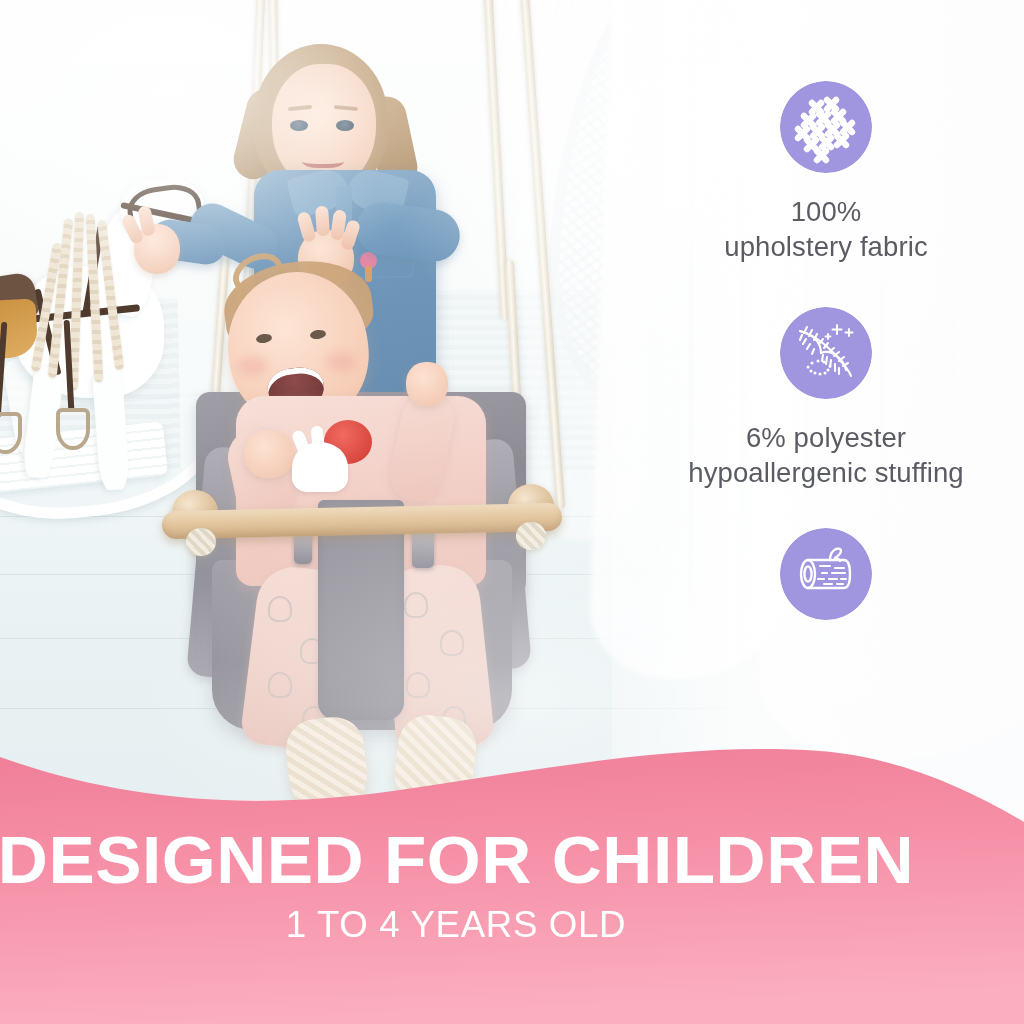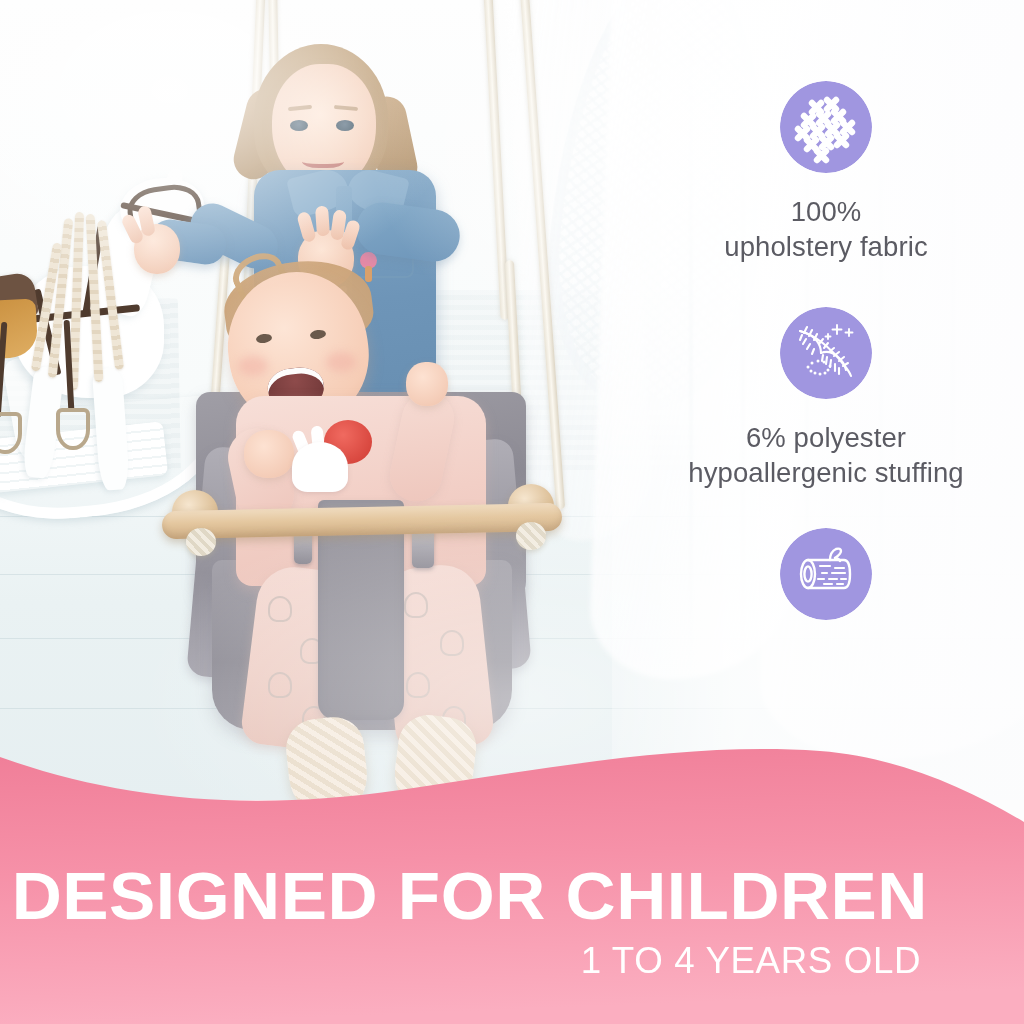--- a/index.html
+++ b/index.html
@@ -196,21 +196,21 @@
 
   
   .features{position:absolute;left:620px;top:0;width:412px;height:740px;}
   .feature{position:absolute;left:0;width:412px;text-align:center;}
   .fcircle{width:92px;height:92px;border-radius:50%;margin:0 auto;display:block;}
   .fcaption{margin-top:22px;font-size:27.5px;line-height:1.26;color:#5b5b63;
       letter-spacing:.1px;font-weight:400;white-space:pre-line;}
 
   
   .banner{position:absolute;left:0;top:0;width:1024px;height:1024px;pointer-events:none;}
-  .btext{position:absolute;left:0;top:862px;width:912px;text-align:right;}
+  .btext{position:absolute;left:0;top:826px;width:912px;text-align:center;}
   .bhead{font-size:67px;line-height:1;font-weight:bold;color:#ffffff;letter-spacing:.5px;
       transform:scaleX(1.035);transform-origin:center;}
   .bsub{margin-top:14px;font-size:36px;line-height:1;color:#ffffff;letter-spacing:.6px;
       transform:scaleX(1.02);transform-origin:center;}
 </style>
 </head>
 <body>
 
 <div id="stage">
 

